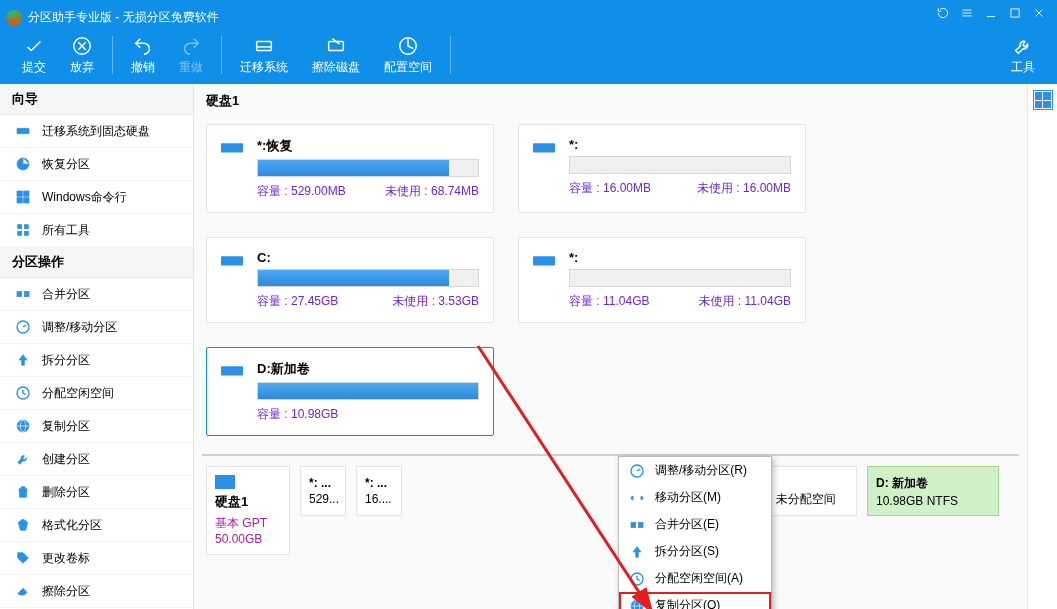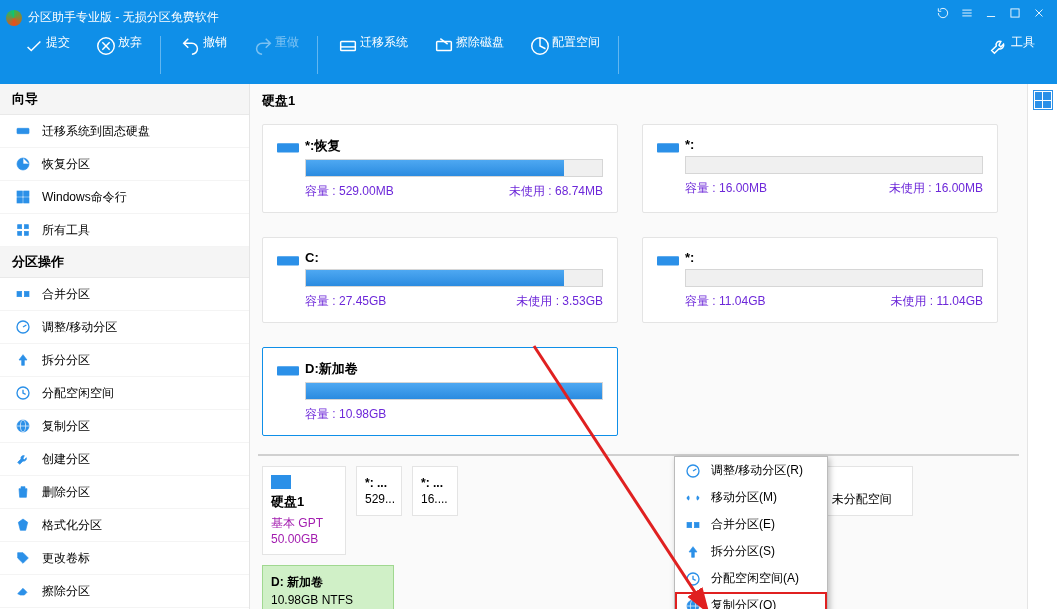--- a/index.html
+++ b/index.html
@@ -3,37 +3,37 @@
 <meta charset="utf-8">
 <style>
 *{margin:0;padding:0;box-sizing:border-box;font-family:"Microsoft YaHei",Arial,sans-serif;font-size:12px}
 body{width:1057px;height:609px;background:#fff;overflow:hidden;position:relative}
 .titlebar{height:26px;background:#0f8fe8;display:flex;align-items:flex-end;color:#fff;padding:0 6px}
 .titlebar .logo{width:16px;height:16px;border-radius:50%;background:conic-gradient(#39b54a,#e94e1b,#0c7);margin-right:6px}
 .titlebar .title{flex:1}
 .titlebar .winbtn{width:24px;height:26px;display:flex;align-items:center;justify-content:center;cursor:pointer}
 .titlebar svg{stroke:#fff;fill:none;stroke-width:1.5}
 .toolbar{height:58px;background:#0f8fe8;display:flex;align-items:center;padding:0 10px;color:#fff}
-.tbtn{display:flex;flex-direction:row;justify-content:center;padding:4px 12px;cursor:pointer;height:50px}
+.tbtn{display:flex;flex-direction:column;align-items:center;justify-content:center;padding:4px 12px;cursor:pointer;height:50px}
 .tbtn.disabled{opacity:.45;cursor:default}
 .tbtn .ico{width:24px;height:24px;display:flex;align-items:center;justify-content:center;margin-bottom:2px}
 .tbtn svg{stroke:#fff;fill:none;stroke-width:1.6}
 .tsep{width:1px;height:38px;background:rgba(255,255,255,.35);margin:0 6px}
 .toolbar .spacer{flex:1}
 .body{display:flex;height:525px}
-.sidebar{width:250px;border-right:1px solid #e5e5e5;overflow:auto;background:#fff}
+.sidebar{width:194px;border-right:1px solid #e5e5e5;overflow:auto;background:#fff}
 .shdr{background:#f5f5f5;padding:6px 12px;font-weight:bold;font-size:13px;border-bottom:1px solid #e9e9e9}
 .sitem{display:flex;align-items:center;padding:7px 14px;cursor:pointer;border-bottom:1px solid #f4f4f4}
 .sitem .sico{width:18px;height:18px;margin-right:10px;display:flex;align-items:center;justify-content:center}
 .sitem svg{stroke:#2b90e8;fill:#2b90e8}
 .main{flex:1;display:flex;background:#fafafa;position:relative}
 .content{flex:1;overflow:hidden;padding:0 8px}
 .disk-title{font-weight:bold;padding:8px 4px;font-size:13px}
 .parts{display:flex;flex-wrap:wrap;gap:24px;padding:6px 4px 18px}
-.pcard{width:356px;background:#fff;border:1px solid #e4e4e4;border-radius:2px;padding:12px 14px;display:flex;gap:4px;position:relative}
+.pcard{width:288px;background:#fff;border:1px solid #e4e4e4;border-radius:2px;padding:12px 14px;display:flex;gap:12px;position:relative}
 .pcard.sel{border-color:#0f8fe8}
 .pico{width:24px;display:flex;align-items:flex-start;padding-top:2px}
 .pico svg{fill:#2b90e8}
 .pbody{flex:1}
 .pname{font-size:13px;font-weight:bold;margin-bottom:4px}
 .pbar{height:18px;background:#f0f0f0;border:1px solid #d6d6d6;margin-bottom:6px;position:relative}
 .pbar .fill{height:100%;background:linear-gradient(#4ea8f2,#2a8be0)}
 .pstat{display:flex;justify-content:space-between;color:#6d28d9}
 .bottom{border-top:2px solid #d0d0d0;margin-top:0;padding:10px 4px 0;display:flex;gap:10px;flex-wrap:wrap}
 .dcard{width:84px;background:#fff;border:1px solid #e4e4e4;padding:8px}

